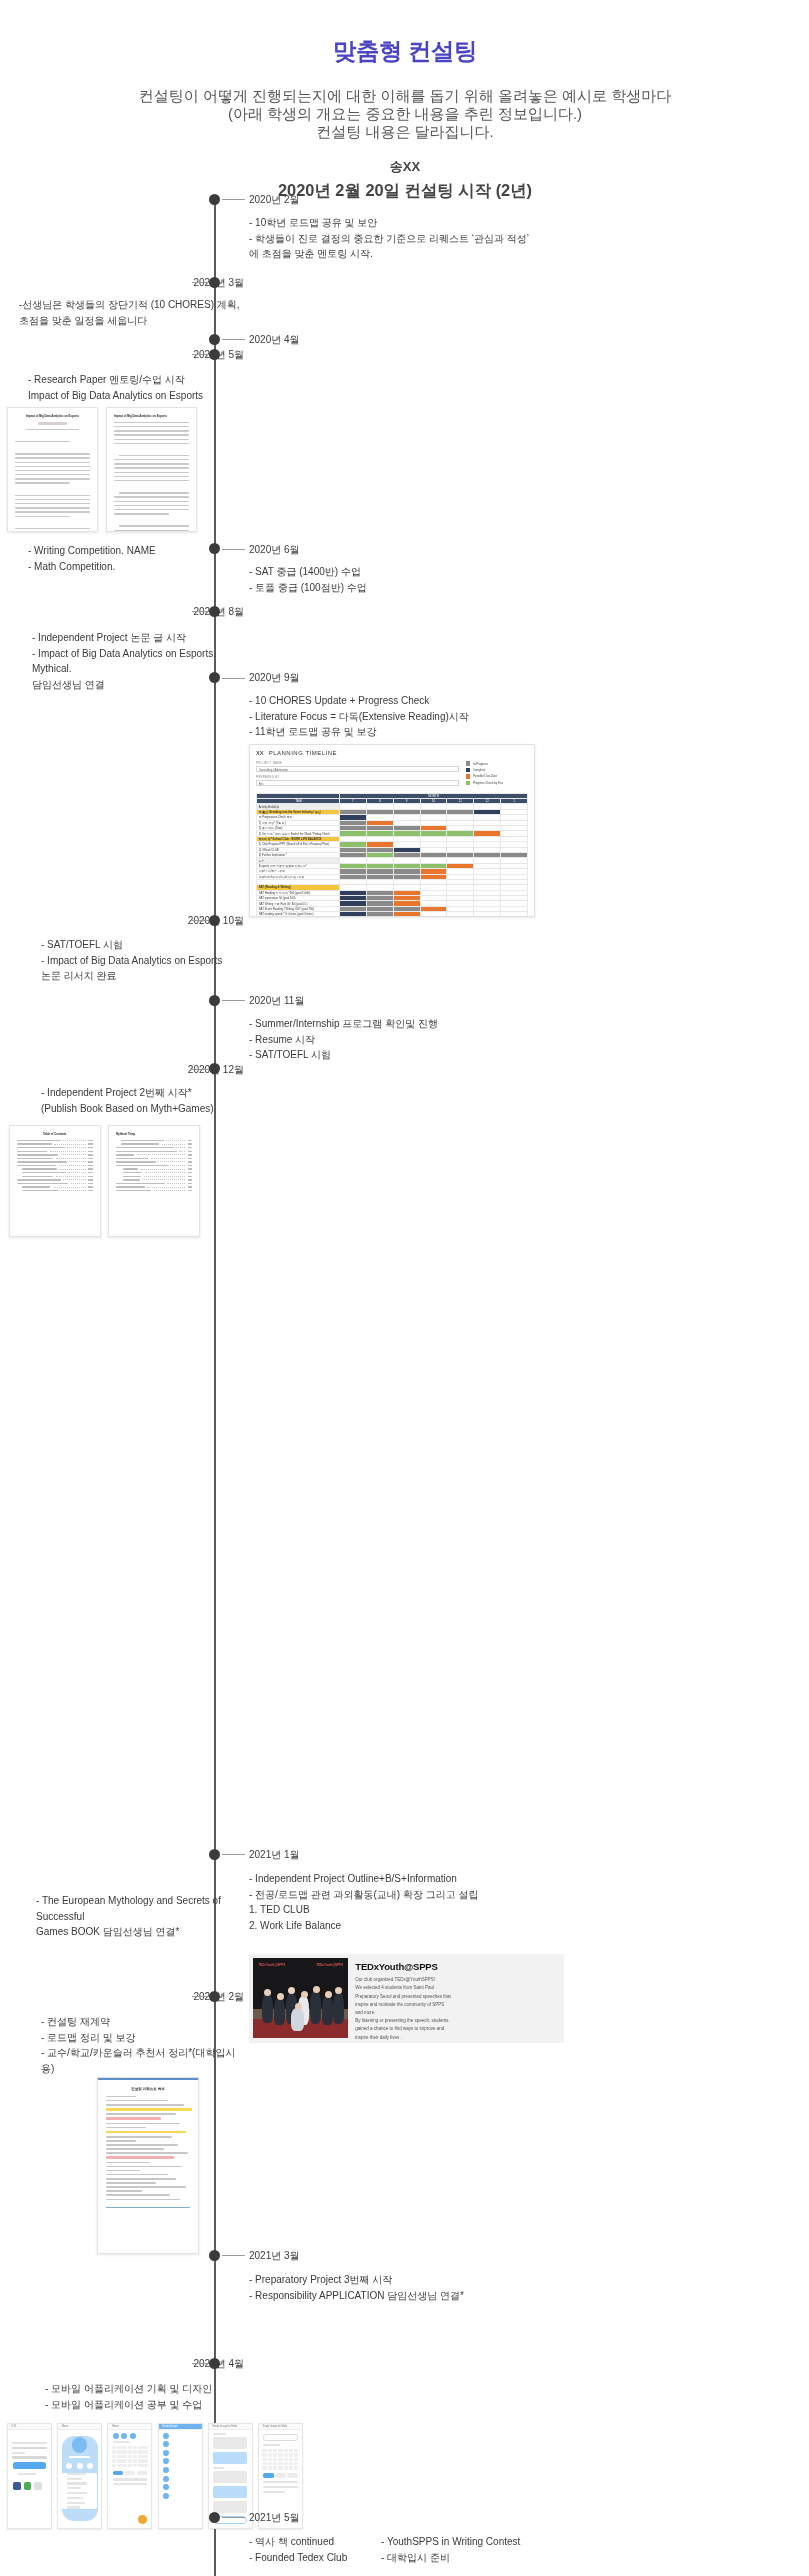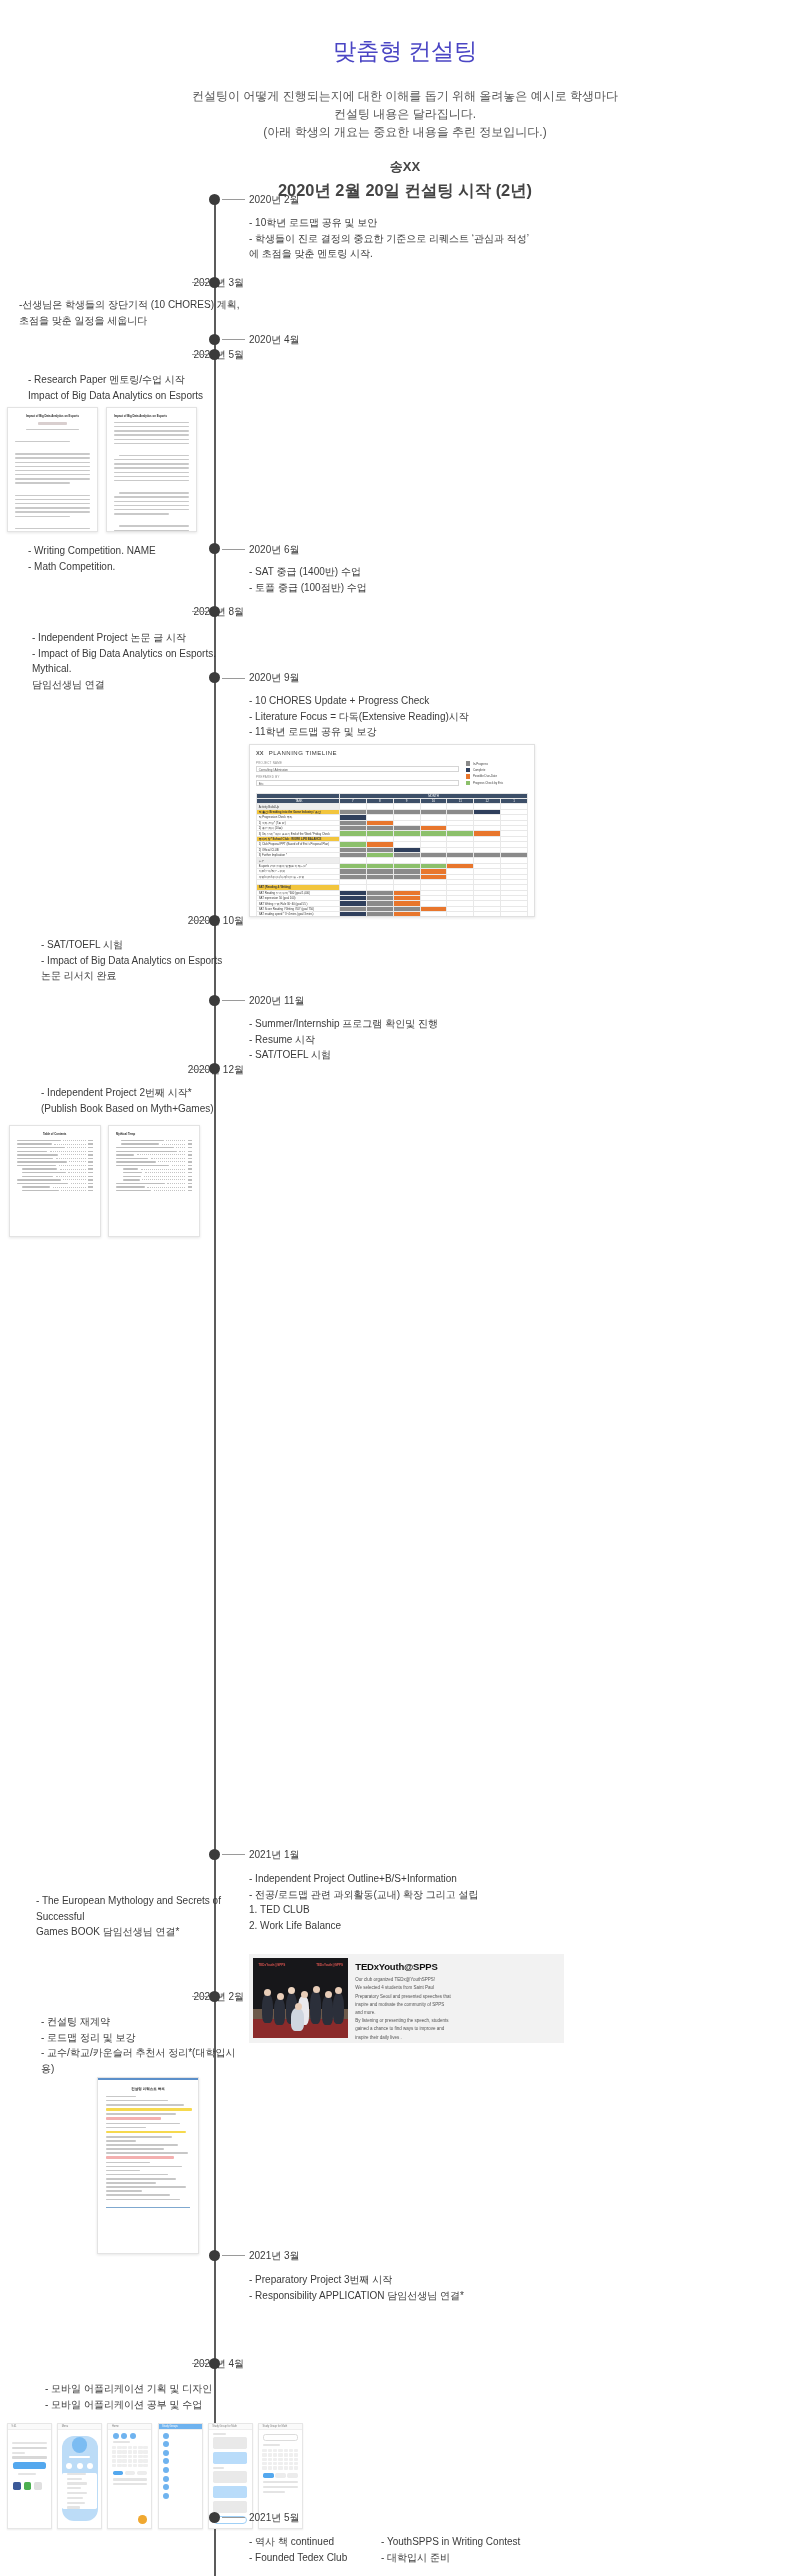--- a/index.html
+++ b/index.html
@@ -15,27 +15,27 @@
     height: 2576px;
     margin: 0 auto;
     background: #ffffff;
     overflow: hidden;
   }
 
   
   .hdr-title {
     position: absolute; left: 0; top: 35px; width: 810px;
     text-align: center;
-    font-size: 23.4px; font-weight: normal; letter-spacing: -0.4px;
+    font-size: 23.4px; font-weight: bold; letter-spacing: -0.4px;
     color: #4a45c4;
   }
   .hdr-sub {
     position: absolute; left: 0; top: 87px; width: 810px;
     text-align: center;
-    font-size: 12px; line-height: 18px; color: #555;
+    font-size: 15px; line-height: 18px; color: #555;
   }
   .hdr-student {
     position: absolute; left: 0; top: 156px; width: 810px;
     text-align: center;
     font-size: 13px; line-height: 22.5px; color: #444; font-weight: bold;
   }
   .hdr-student .line2 { font-size: 16.4px; }
 
   
   .spine {
@@ -233,22 +233,22 @@
 </style>
 </head>
 <body>
 
 <div id="page">
 
   <div class="hdr-title">맞춤형 컨설팅</div>
 
   <div class="hdr-sub">
     <div>컨설팅이 어떻게 진행되는지에 대한 이해를 돕기 위해 올려놓은 예시로 학생마다</div>
+    <div>(아래 학생의 개요는 중요한 내용을 추린 정보입니다.)</div>
     <div>컨설팅 내용은 달라집니다.</div>
-    <div>(아래 학생의 개요는 중요한 내용을 추린 정보입니다.)</div>
   </div>
 
   <div class="hdr-student">
     <div>송XX</div>
     <div class="line2">2020년 2월 20일 컨설팅 시작 (2년)</div>
   </div>
 
   <div class="spine"></div>
 
   <div class="dot" style="top:194px"></div>

